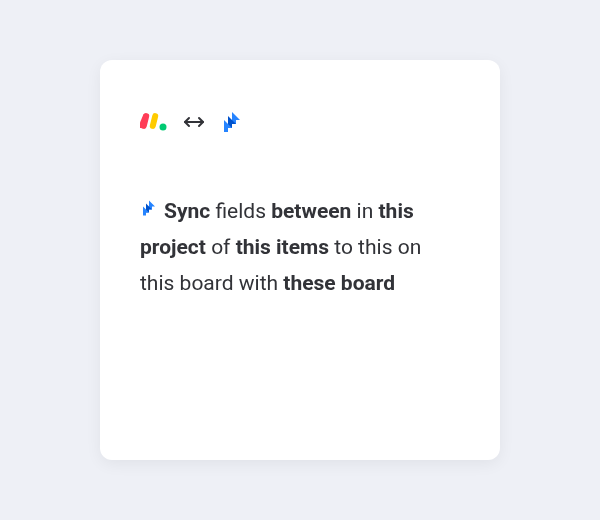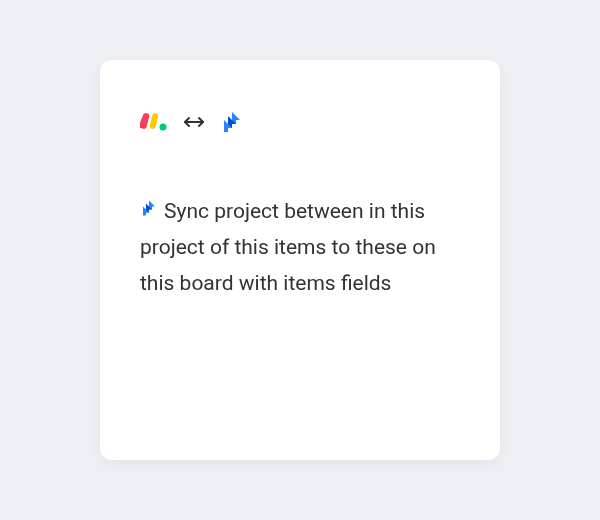--- a/index.html
+++ b/index.html
@@ -25,21 +25,21 @@
       align-items: center;
       gap: 14px;
       margin-bottom: 56px;
     }
     .sync-text {
       font-size: 21px;
       line-height: 1.7;
       color: #323338;
       font-weight: 400;
     }
-    .sync-text b { font-weight: 400; }
+    .sync-text b { font-weight: 700; }
     .inline-icon {
       display: inline-block;
       vertical-align: middle;
       margin-right: 6px;
       position: relative;
       top: -2px;
     }
   </style>
 </head>
 <body>
@@ -71,23 +71,23 @@
   </div>
 
   <div class="sync-text">
     <span class="inline-icon">
       <svg width="18" height="18" viewBox="0 0 24 24">
         <path d="M12 2 L20 10 L16 10 L16 14 L12 14 Z" fill="#2684ff"></path>
         <path d="M8 6 L16 14 L12 14 L12 18 L8 18 Z" fill="#0052cc"></path>
         <path d="M4 10 L12 18 L8 18 L8 22 L4 22 Z" fill="#2684ff"></path>
       </svg>
     </span><b>Sync</b>
-    <span>project</span>
+    <span>fields</span>
     <b>between</b>
     <span>in</span>
     <b>this project</b>
     <span>of</span>
     <b>this items</b>
-    <span>to these</span>
+    <span>to this</span>
     <span>on this board with</span>
-    <b>items fields</b>
+    <b>these board</b>
   </div>
 </div>
 
 </body></html>

